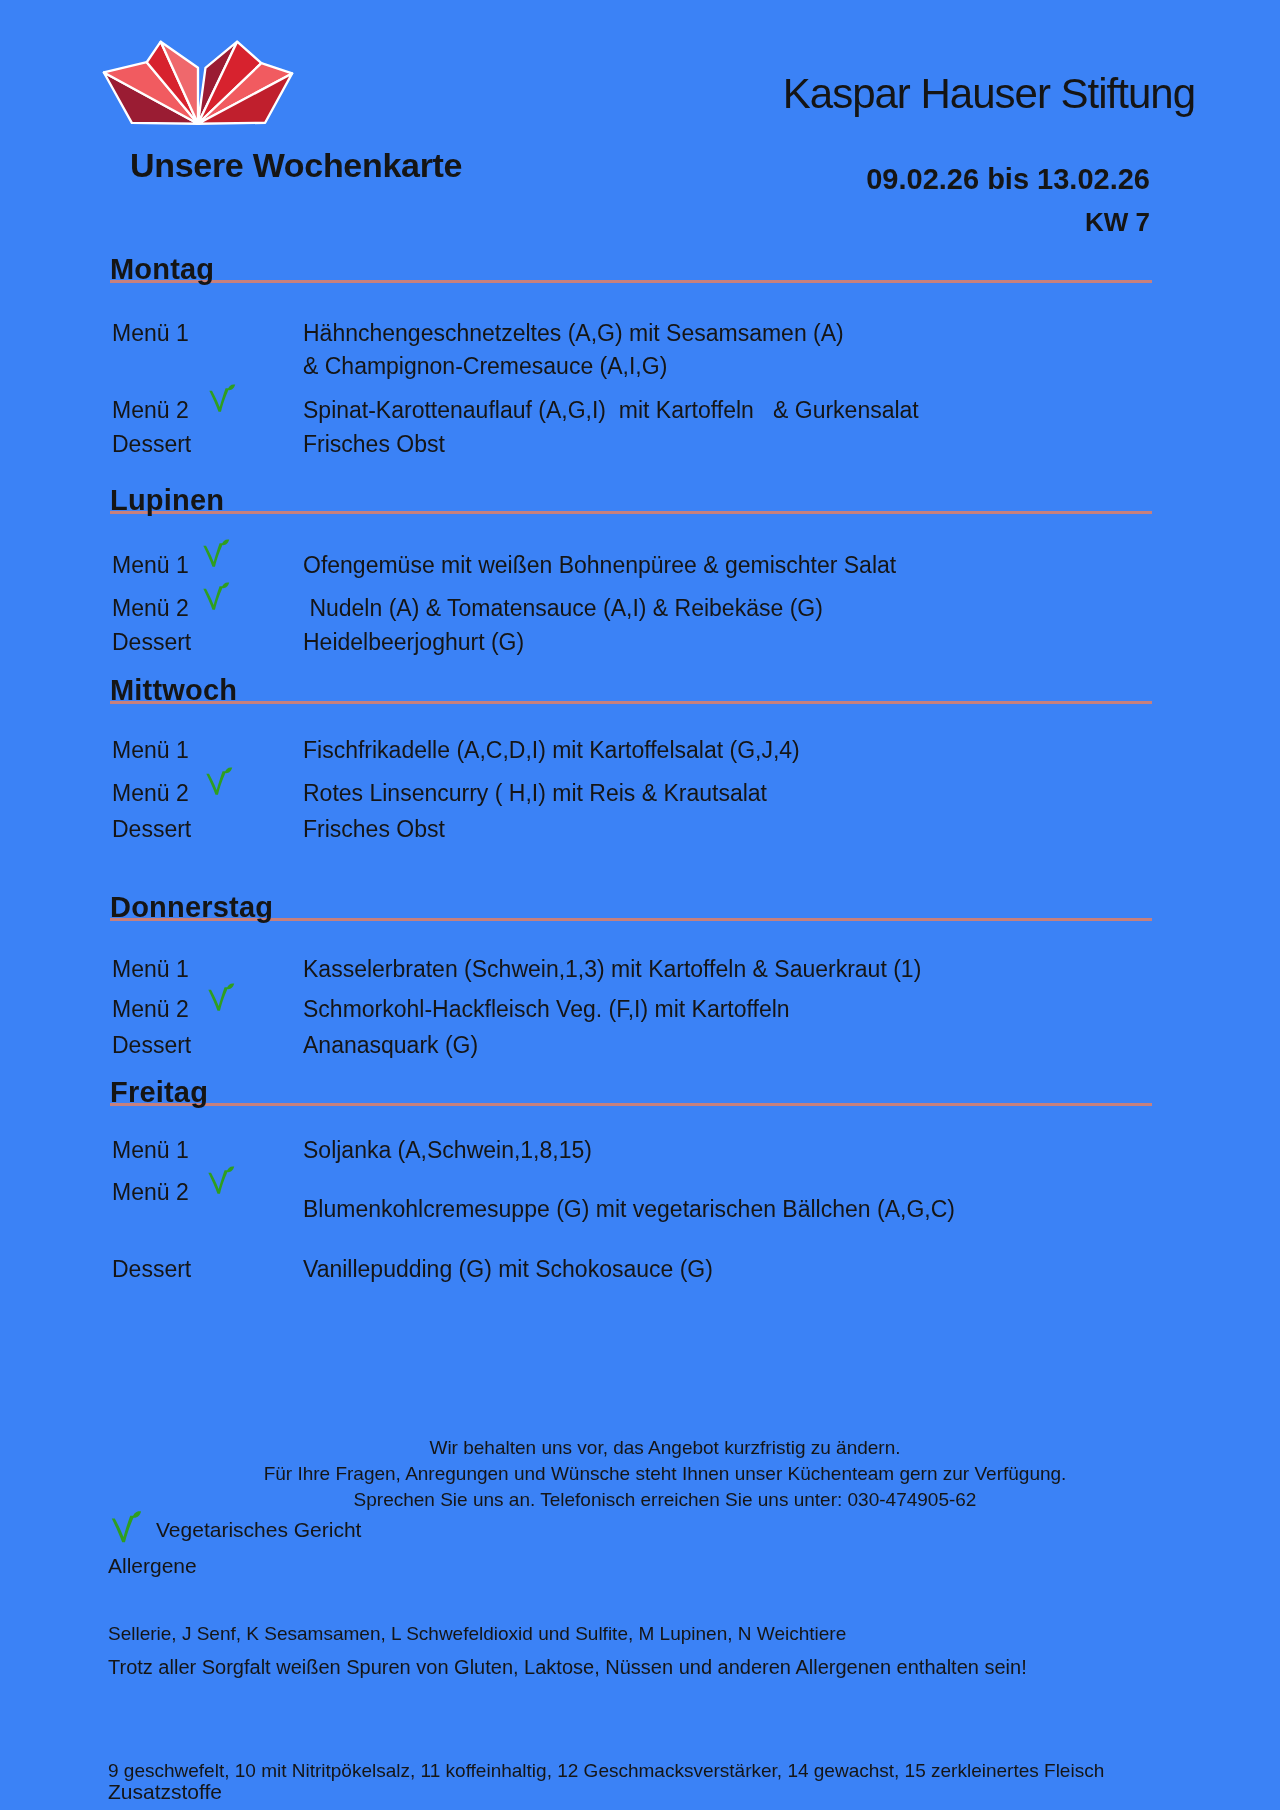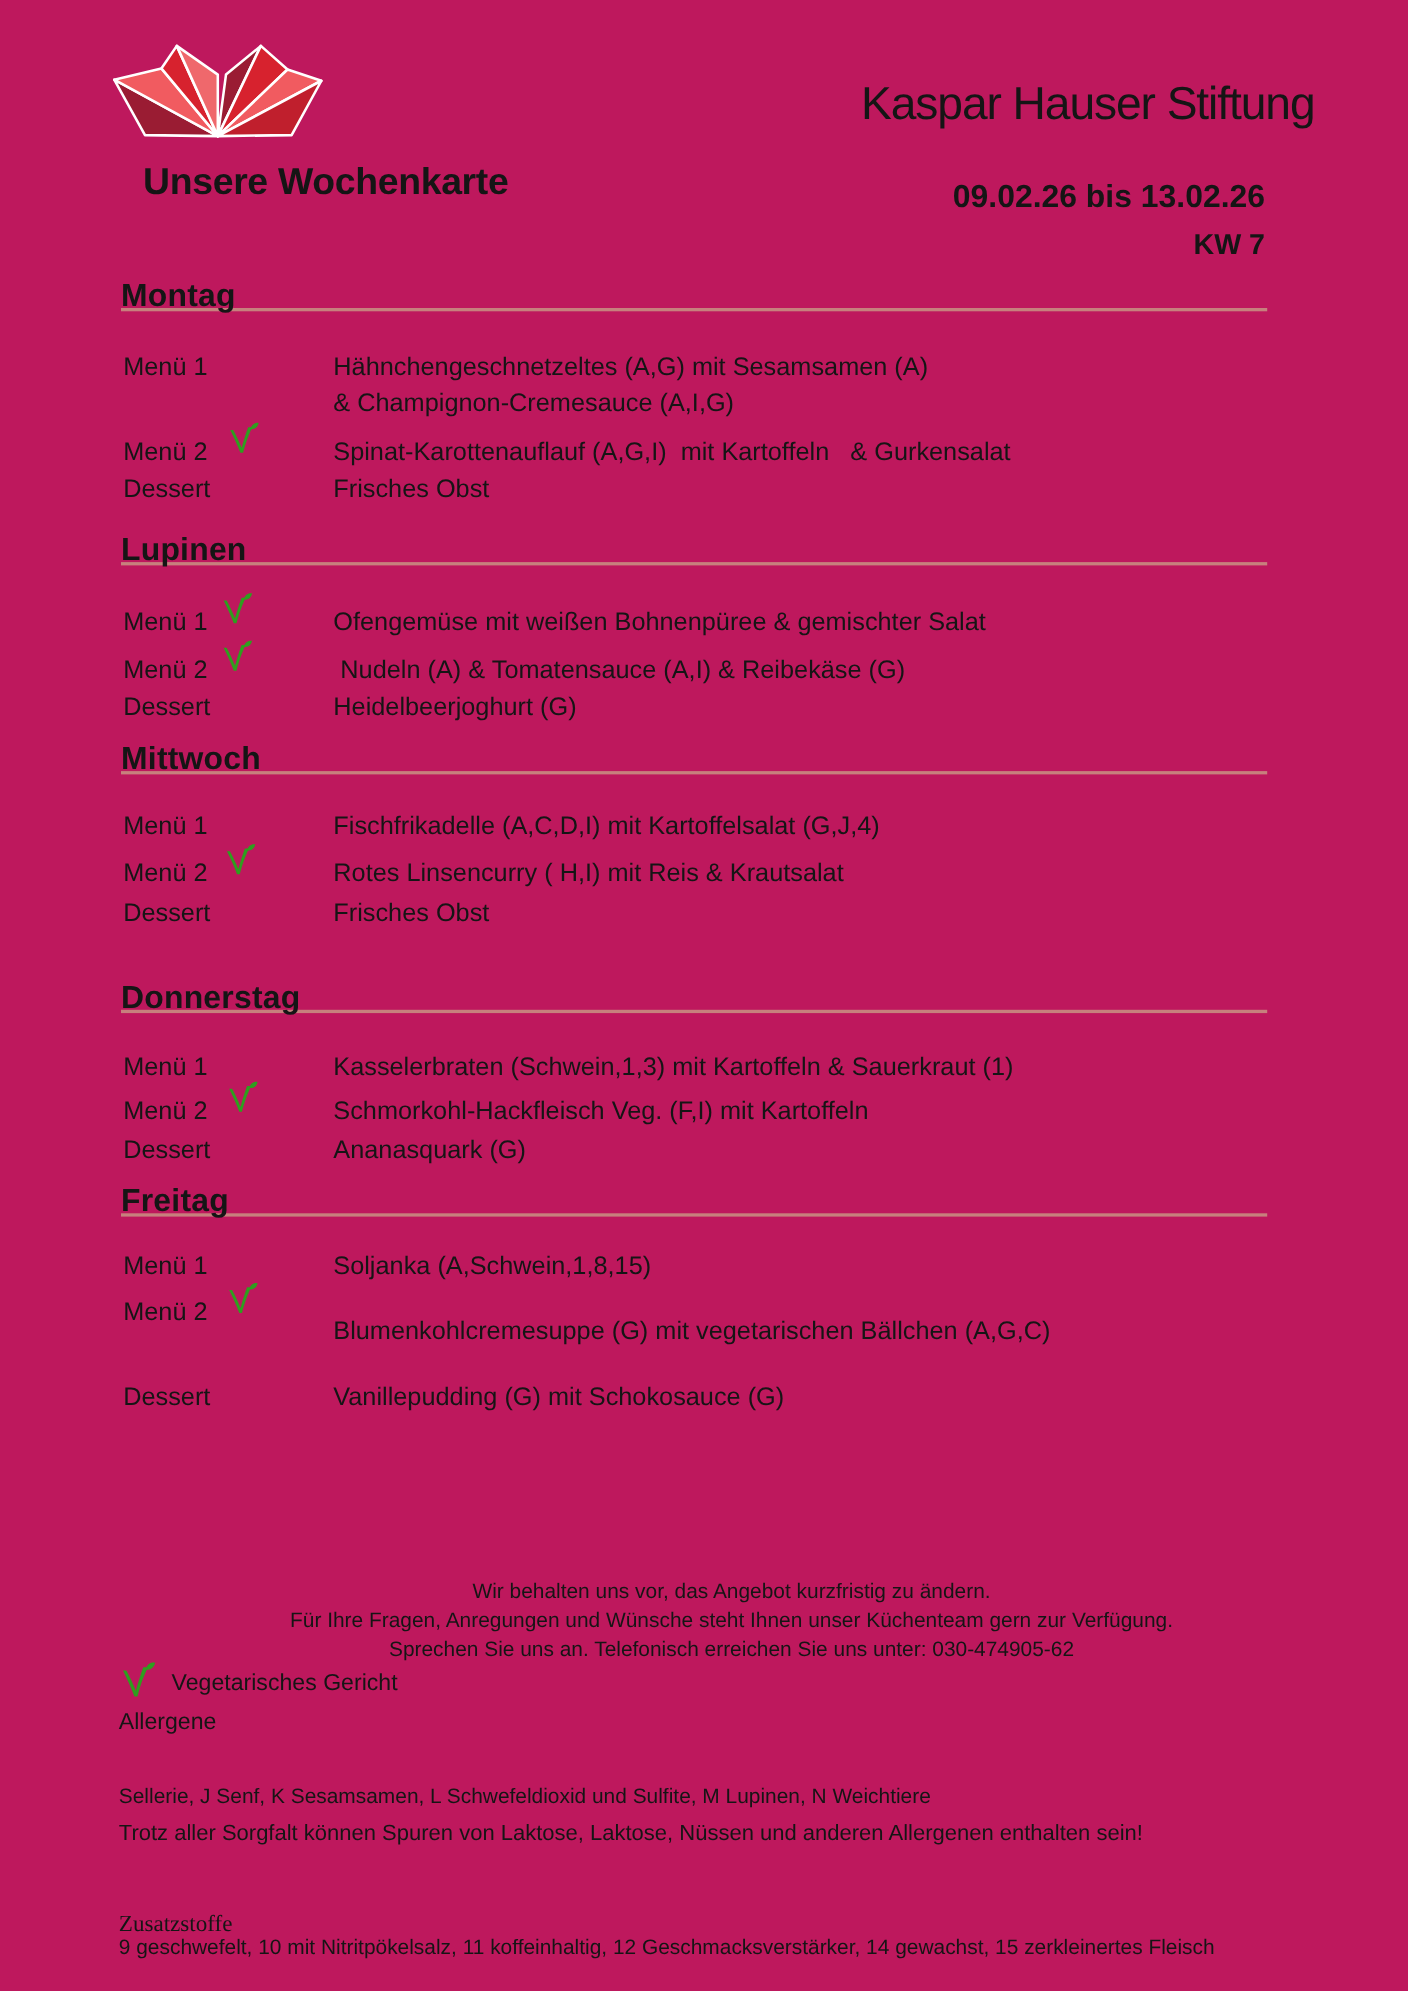--- a/index.html
+++ b/index.html
@@ -1,17 +1,17 @@
 <!DOCTYPE html>
 <html><head>
 <meta charset="utf-8">
 <style>
   html,body { margin:0; padding:0; background:#ffffff; }
   .page {
-    position:relative; width:1280px; height:1810px; background:#be185d;
+    position:relative; width:1280px; height:1810px; background:#3b82f6;
     font-family:"Liberation Sans", sans-serif; color:#151515; overflow:hidden;
   }
   .abs { position:absolute; }
   .org-name { font-size:42px; font-weight:400; letter-spacing:-1px; white-space:pre; }
   .page-title { font-size:34px; font-weight:700; letter-spacing:-0.3px; }
   .date-range { font-size:29px; font-weight:700;text-align:center; }
   .week-number { font-size:26px; font-weight:700; }
   .day-heading { font-size:29px; font-weight:700; letter-spacing:0.2px; z-index:2; }
   .day-rule { left:110px; width:1042px; height:3px; background:#c7807d; z-index:1; }
   .row-label { left:112px; font-size:23px; white-space:pre; }
@@ -144,18 +144,18 @@
   <div class="abs note-line" style="top:1489px;">Sprechen Sie uns an. Telefonisch erreichen Sie uns unter: 030-474905-62</div>
 
   <svg class="abs veg-icon-large" style="left:108px; top:1508px;">
       <use href="#veg"></use>
     </svg>
   <div class="abs legend-label" style="left:156px; top:1518px;text-align:right;">Vegetarisches Gericht</div>
 
   <div class="abs sub-heading" style="top:1554px;">Allergene</div>
   <div class="abs small-line" style="top:1623px;">Sellerie, J Senf, K Sesamsamen, L Schwefeldioxid und Sulfite, M Lupinen, N Weichtiere</div>
 
-  <div class="abs trace-line" style="top:1656px;">Trotz aller Sorgfalt können Spuren von Laktose, Laktose, Nüssen und anderen Allergenen enthalten sein!</div>
+  <div class="abs trace-line" style="top:1656px;">Trotz aller Sorgfalt weißen Spuren von Gluten, Laktose, Nüssen und anderen Allergenen enthalten sein!</div>
 
-  <div class="abs sub-heading" style="top:1736px;font-family:Liberation Serif, serif;">Zusatzstoffe</div>
+  <div class="abs sub-heading" style="top:1780px;">Zusatzstoffe</div>
   <div class="abs small-line" style="top:1760px;">9 geschwefelt, 10 mit Nitritpökelsalz, 11 koffeinhaltig, 12 Geschmacksverstärker, 14 gewachst, 15 zerkleinertes Fleisch</div>
 
 </div>
 
 </body></html>

